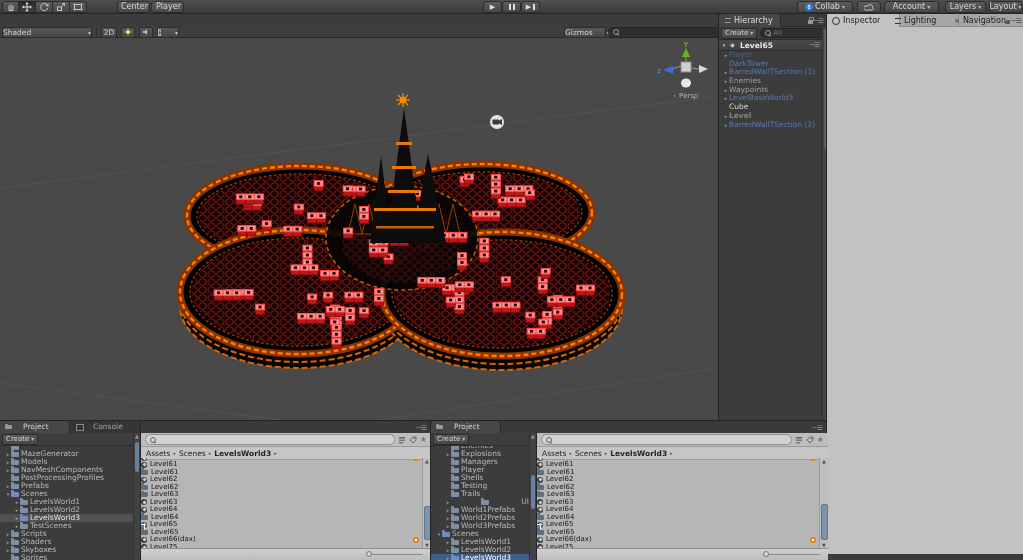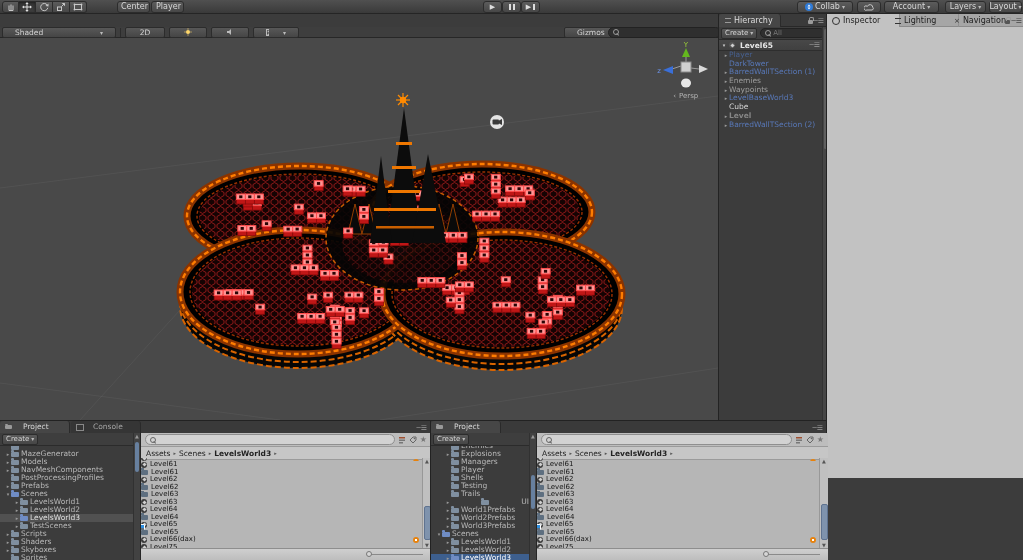--- a/index.html
+++ b/index.html
@@ -32,21 +32,21 @@
   .tab.active{background:#464646;color:#dedede;}
   .menuico{color:#9a9a9a;font-size:7px;}
   .lockico{width:5px;height:4px;background:#9a9a9a;position:relative;border-radius:1px;}
   .lockico:before{content:"";position:absolute;left:1px;top:-3px;width:3px;height:3px;
        border:1px solid #9a9a9a;border-bottom:none;border-radius:2px 2px 0 0;}
 
   
   .scenetabs{left:0;top:14px;width:718px;height:13px;}
   .scenetoolbar{left:0;top:27px;width:718px;height:11px;background:#3e3e3e;
        border-bottom:1px solid #272727;font-size:7.5px;display:flex;align-items:center;}
-  .drop{height:9px;margin:0 2px;padding:0 12px;background:linear-gradient(#585858,#454545);
+  .drop{height:9px;margin:0 2px;padding:0 0;background:linear-gradient(#585858,#454545);
        border:1px solid #2c2c2c;border-radius:2px;color:#d5d5d5;display:flex;
        align-items:center;gap:14px;line-height:9px;}
   .searchfield{height:9px;border-radius:6px;background:#2f2f2f;border:1px solid #222;
        color:#888;display:flex;align-items:center;padding:0 4px;gap:2px;font-size:7px;}
   .mag{width:4px;height:4px;border:1px solid #9a9a9a;border-radius:50%;position:relative;flex:none;}
   .mag:after{content:"";position:absolute;left:3px;top:3px;width:3px;height:1px;
        background:#9a9a9a;transform:rotate(45deg);transform-origin:0 0;}
   .viewport{left:0;top:38px;width:718px;height:382px;background:#494949;overflow:hidden;}
 
   
@@ -62,21 +62,21 @@
        border-bottom:1px solid #2e2e2e;display:flex;align-items:center;gap:2px;
        padding:0 2px;color:#e8e8e8;font-size:7.5px;font-weight:bold;}
   .hrow{height:8.7px;display:flex;align-items:center;font-size:7.5px;line-height:8.7px;}
   .harrow{width:6px;text-align:center;color:#9a9a9a;font-size:5px;flex:none;}
   .c-prefab{color:#5878b8;}.c-prefab-dim{color:#47608f;}.c-normal{color:#9d9d9d;}
   .c-bright{color:#d8d8d8;}.c-dim{color:#868686;font-weight:bold;}
   .hscroll{left:103px;top:13px;width:5px;height:393px;background:#464646;border-left:1px solid #333;}
   .hscroll .thumb{position:absolute;left:1px;top:2px;width:3px;height:120px;background:#5f5f5f;border-radius:2px;}
 
   
-  .inspector{left:826px;top:14px;width:197px;height:464px;background:#c2c2c2;
+  .inspector{left:826px;top:14px;width:197px;height:540px;background:#c2c2c2;
        border-left:1px solid #232323;}
   .insp-tabbar{left:0;top:0;width:197px;height:13px;background:#a6a6a6;border-bottom:1px solid #8b8b8b;}
   .itab{position:absolute;top:0;height:13px;font-size:8px;line-height:13px;color:#222;
        padding:0 5px;display:flex;align-items:center;gap:3px;border-right:1px solid #909090;}
   .itab.active{background:#c2c2c2;}
   .iico{width:6px;height:6px;border:1px solid #333;border-radius:50%;}
   .iico.lines{border-radius:0;border:none;border-top:1px solid #333;border-bottom:1px solid #333;height:4px;}
   .iico.cross{border:none;color:#333;font-size:7px;line-height:6px;width:auto;height:auto;}
 
   

